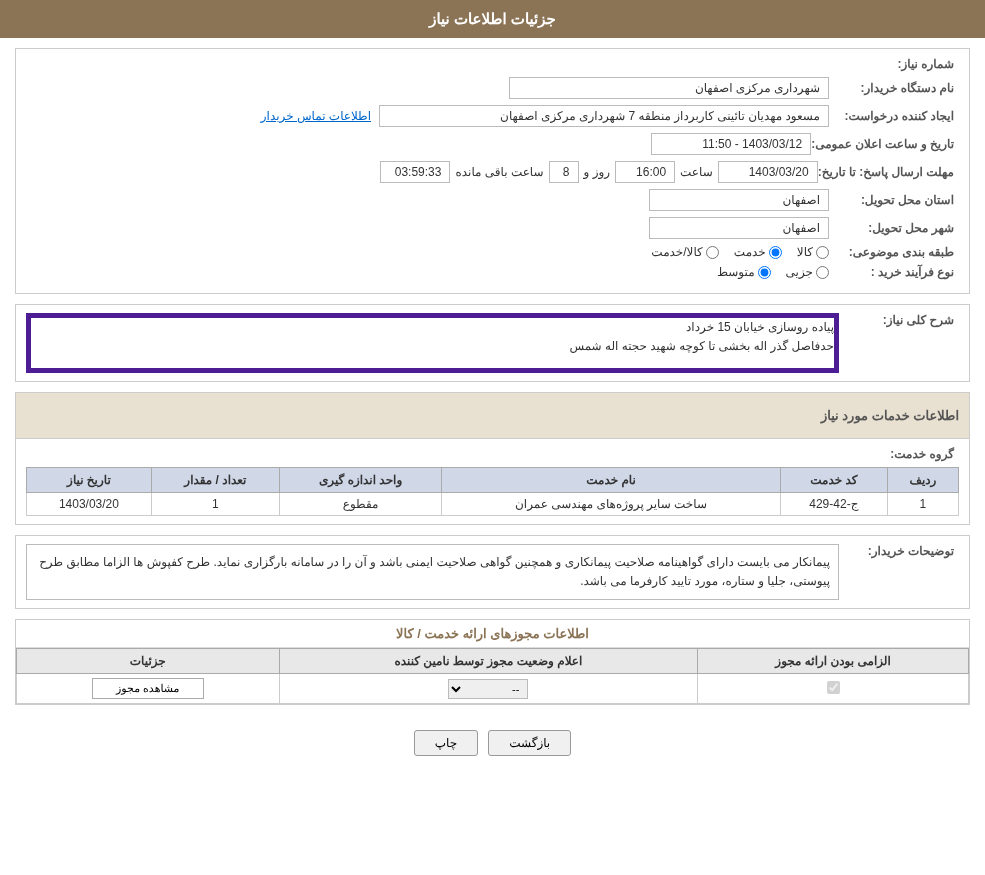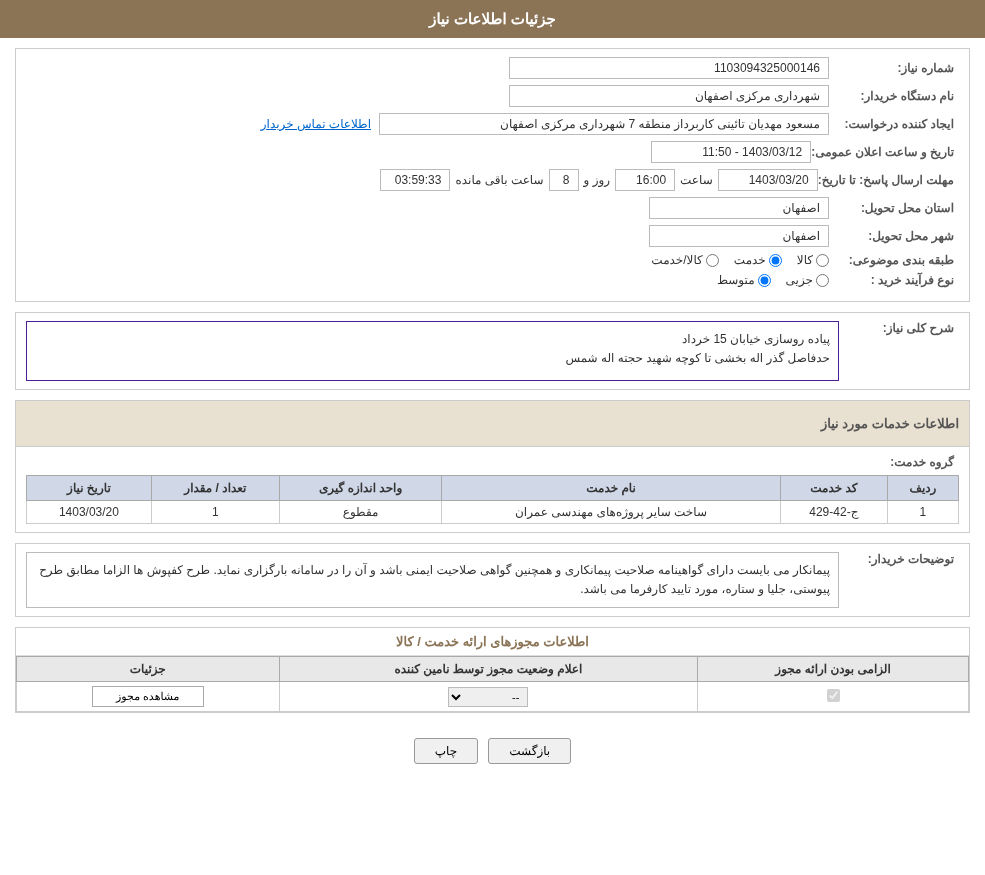--- a/index.html
+++ b/index.html
@@ -93,22 +93,21 @@
       text-align: center;
       font-size: 12px;
     }
     td {
       border: 1px solid #ccc;
       padding: 4px 8px;
       text-align: center;
       font-size: 12px;
     }
     .description-box {
-      border: 1px solid #4c1d95;
-      padding: 8px;
+      border: 5px solid #4c1d95;
       min-height: 60px;
       background: #fff;
       text-align: right;
       line-height: 1.6;
     }
     .buyer-desc-box {
       border: 1px solid #bbb;
       padding: 8px;
       background: #fff;
       text-align: right;
@@ -165,21 +164,20 @@
     <span>جزئیات اطلاعات نیاز</span>
   </div>
 
   <div class="main-content">
 
     <div class="section">
       <div class="section-body">
 
         <div class="info-row">
           <span class="label">شماره نیاز:</span>
-          <span class="value-box wide">1103094325000146</span>
         </div>
 
         <div class="info-row">
           <span class="label">نام دستگاه خریدار:</span>
           <span class="value-box wide">شهرداری مرکزی اصفهان</span>
         </div>
 
         <div class="info-row">
           <span class="label">ایجاد کننده درخواست:</span>
           <span class="value-box xwide">مسعود مهدیان تائینی کاربرداز منطقه 7 شهرداری مرکزی اصفهان</span>

